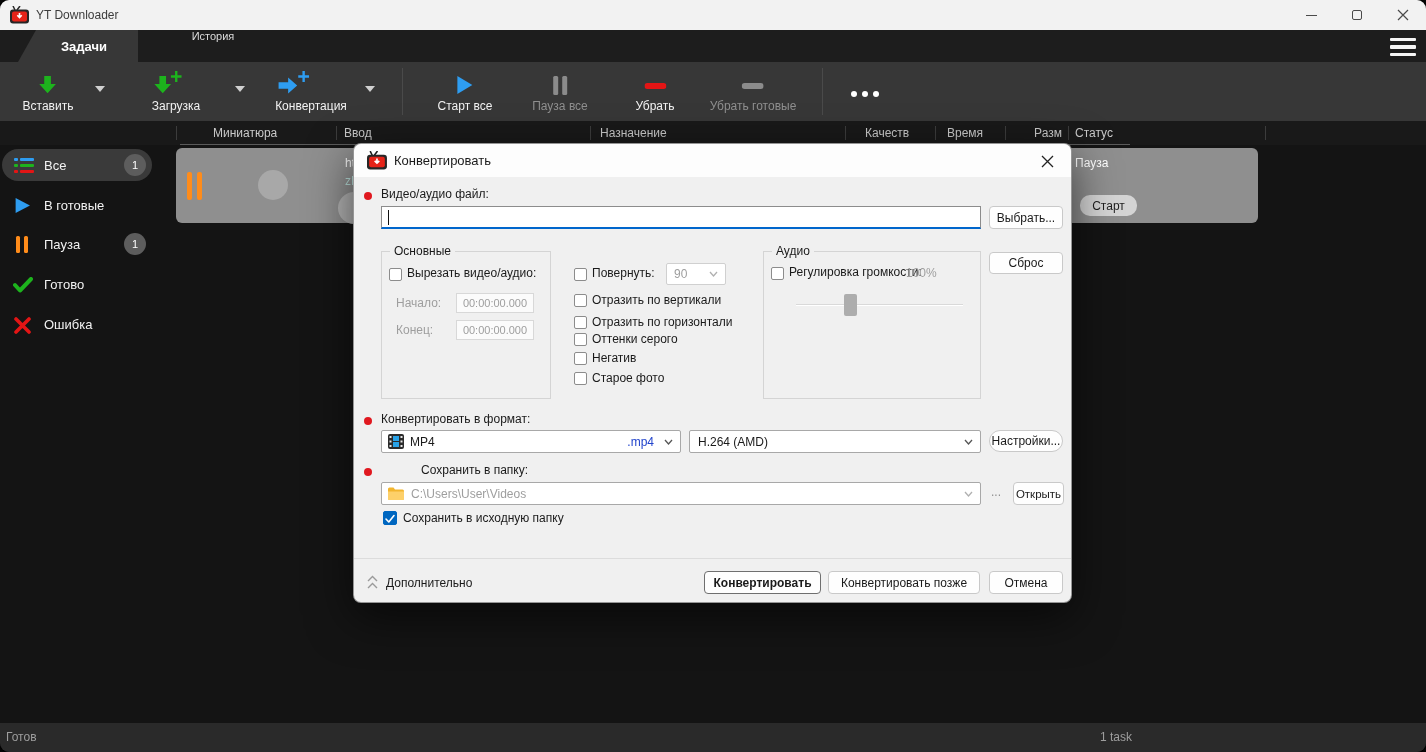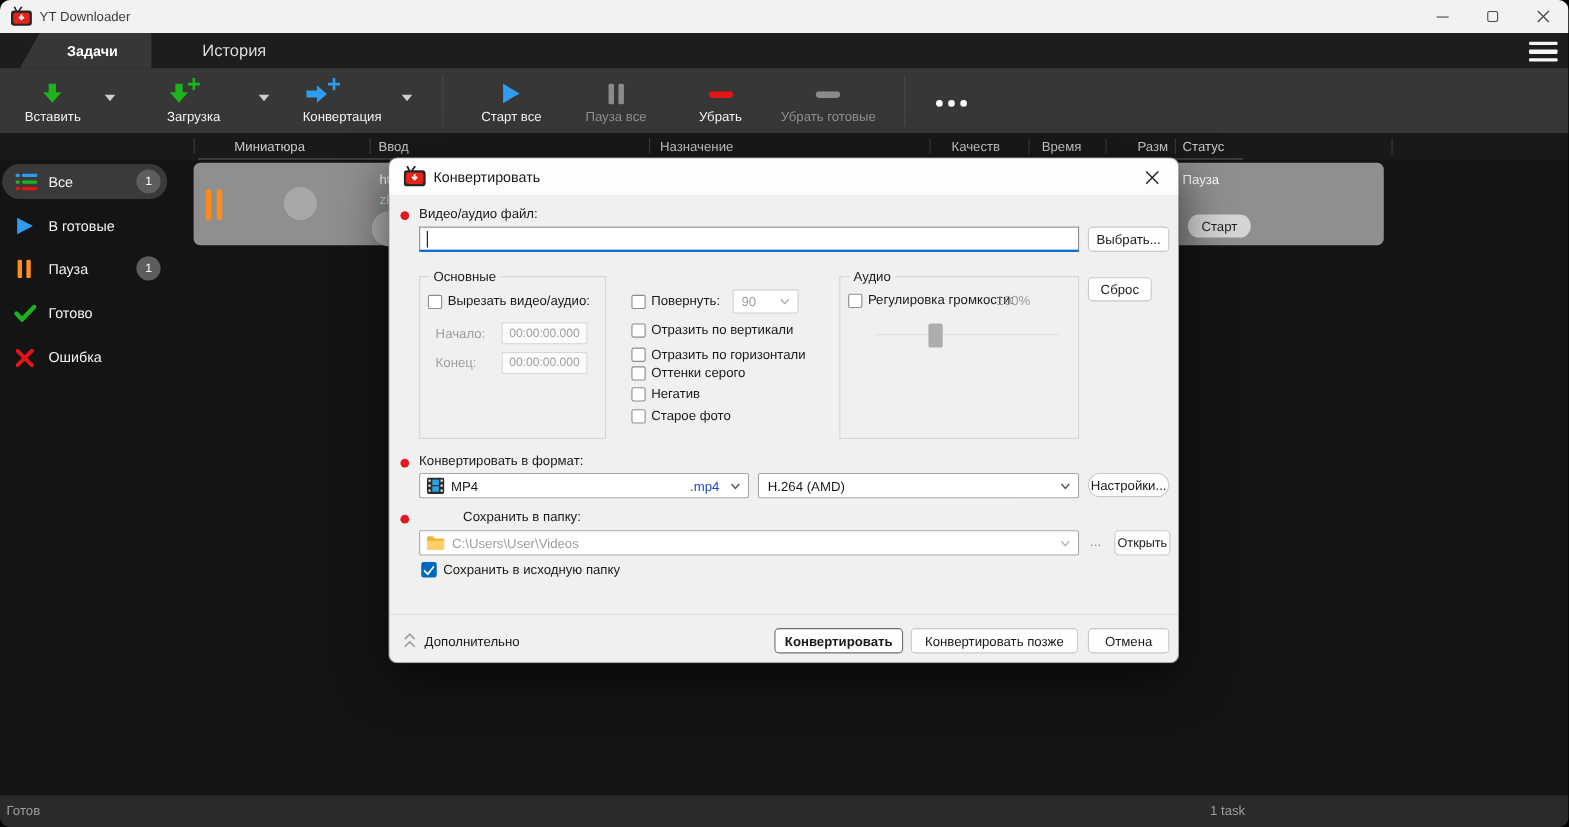--- a/index.html
+++ b/index.html
@@ -12,21 +12,21 @@
   .titlebar .title{position:absolute;left:36px;top:8px;font-size:12px;color:#3c3c3c;}
   .wbtn{position:absolute;top:0;width:46px;height:30px;display:flex;align-items:center;justify-content:center;color:#4a4a4a;}
   .min-glyph{width:11px;height:1px;background:#4a4a4a;}
   .max-glyph{width:10px;height:10px;border:1px solid #4a4a4a;border-radius:2px;}
 
   
   .tabbar{position:absolute;left:0;top:30px;width:100%;height:32px;background:#1d1d1d;}
   .tab-active{position:absolute;left:18px;top:0;width:120px;height:32px;background:#373737;
      clip-path:polygon(18px 0,100% 0,100% 100%,0 100%);display:flex;align-items:center;justify-content:center;
      color:#fff;font-size:13px;font-weight:bold;padding-left:12px;}
-  .tab-idle{position:absolute;left:138px;top:0;width:150px;height:32px;display:flex;align-items:center;justify-content:center;color:#dcdcdc;font-size:15px;}
+  .tab-idle{position:absolute;left:138px;top:0;width:150px;height:32px;display:flex;justify-content:center;color:#dcdcdc;font-size:11px;}
   .hamburger{position:absolute;right:8px;top:5px;width:30px;height:24px;display:flex;flex-direction:column;justify-content:center;gap:4px;}
   .hamburger div{width:26px;height:3.5px;background:#f5f5f5;border-radius:1px;margin:0 auto;}
 
   
   .toolbar{position:absolute;left:0;top:62px;width:100%;height:59px;background:#373737;}
   .tool{position:absolute;top:9px;transform:translateX(-50%);text-align:center;}
   .tool .ic{height:24px;display:flex;align-items:flex-end;justify-content:center;}
   .tool .lbl{margin-top:4px;font-size:12px;color:#f2f2f2;white-space:nowrap;}
   .tool.disabled .lbl{color:#8f8f8f;}
   .tsep{position:absolute;top:6px;width:1px;height:47px;background:#4a4a4a;}
@@ -355,21 +355,21 @@
 
     <div class="group" style="left:409px;width:218px;">
       <span class="glabel">Аудио</span>
     </div>
     <div class="cb" style="left:417px;top:123px;"></div>
     <span class="dlabel" style="left:435px;top:121px;">Регулировка громкости:</span>
     <span class="dlabel gray" style="left:552px;top:122px;">100%</span>
     <div class="slider-track" style="left:442px;top:160px;width:167px;"></div>
     <div class="slider-knob" style="left:490px;top:150px;"></div>
 
-    <div class="btn" style="left:635px;top:108px;width:58px;height:22px;">
+    <div class="btn" style="left:635px;top:108px;width:74px;height:22px;">
         <span>Сброс</span>
       </div>
 
     <div class="reddot" style="left:10px;top:273px;"></div>
     <span class="dlabel" style="left:27px;top:268px;">Конвертировать в формат:</span>
     <div class="combo" style="left:27px;top:286px;width:300px;height:23px;">
       <svg style="margin-left:6px;" width="16" height="15" viewBox="0 0 16 15">
         <rect x="0" y="0" width="16" height="15" rx="2" fill="#2b2b2b"></rect>
         <rect x="1.5" y="2" width="2" height="2" fill="#e8e8e8"></rect>
           <rect x="1.5" y="6.5" width="2" height="2" fill="#e8e8e8"></rect>

